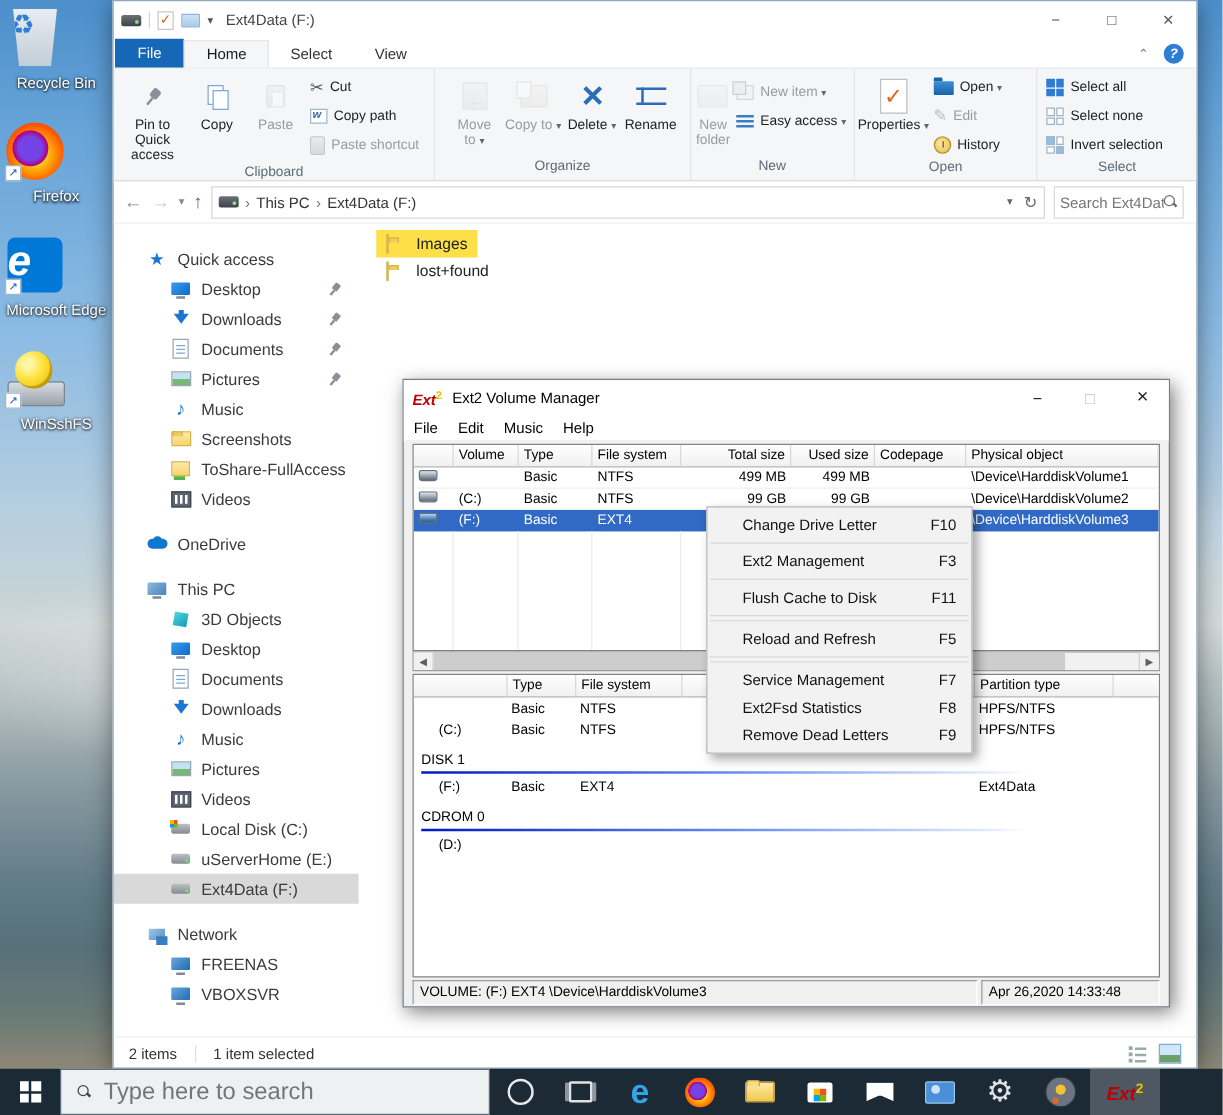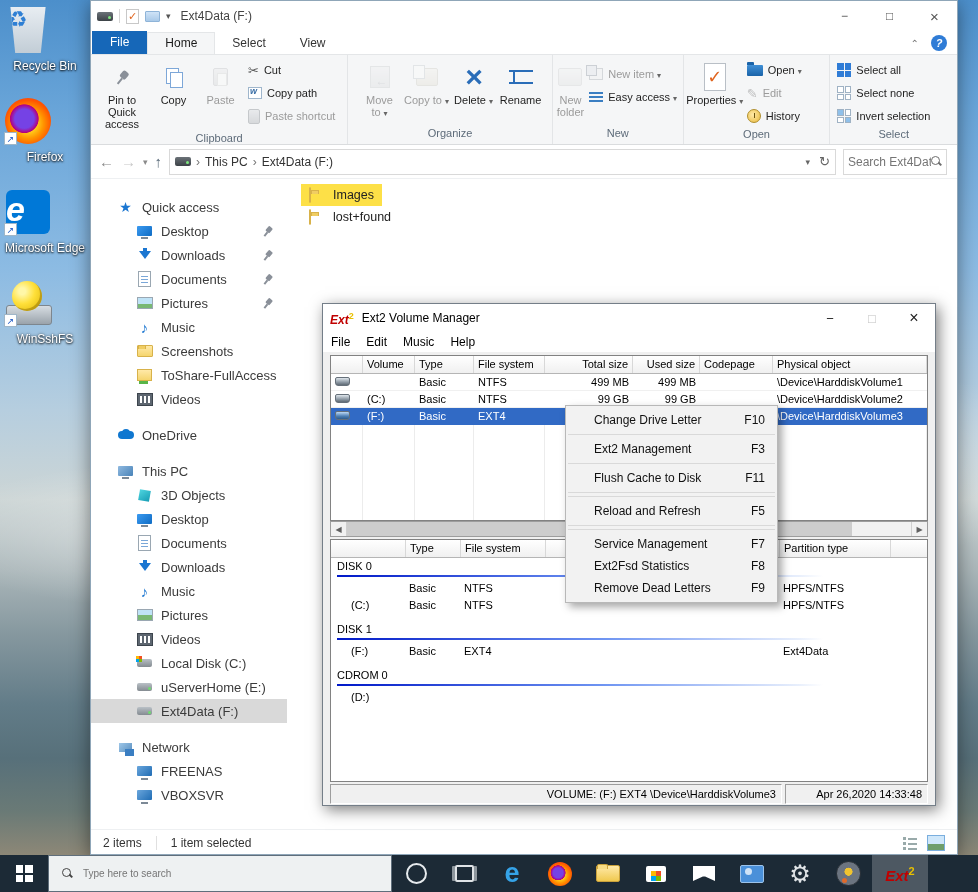--- a/index.html
+++ b/index.html
@@ -208,38 +208,38 @@
   .p2 { height:243px; margin-top:2px; }
   .l0 { width:75px; } .l1 { width:55px; } .l2 { width:85px; } .l3 { width:234px; } .l4 { width:111px; } .l5 { flex:1 1 auto; }
   .lp-grp { margin-top:2px; }
   .lp-item.mt .lp-grp { margin-top:10px; }
   .lp-grp-label { display:block; padding-left:6px; height:14px; }
   .lp-line { height:2px; margin:1px 6px 2px; width:486px; background:linear-gradient(90deg,#0018c8,#6f95f2 55%,#e8effc 95%,#fff); }
   .lp-row { display:flex; height:17px; align-items:center; }
   .lp-row .lc { padding:0 3px; white-space:nowrap; overflow:hidden; }
   .lp-row .l0 { padding-left:20px; }
   .vm-status { display:flex; gap:3px; margin:2px 7px 0; height:20px; }
-  .vm-status .cell { border:1px solid; border-color:#9d9d9d #fff #fff #9d9d9d; padding:3px 5px; white-space:nowrap; overflow:hidden;text-align:right; }
+  .vm-status .cell { border:1px solid; border-color:#9d9d9d #fff #fff #9d9d9d; padding:3px 5px; white-space:nowrap; overflow:hidden; }
   .vm-status .cell.left { flex:0 0 452px; }
   .vm-status .cell.right { flex:1; }
 
   
   .ctx { position:absolute; left:565px; top:405px; width:213px; background:#f2f2f2; border:1px solid #b8b8b8; box-shadow:4px 4px 8px rgba(0,0,0,.35); padding:3px 0; z-index:50; }
   .ctx-item { height:22px; display:flex; align-items:center; padding:0 12px 0 28px; font-size:12px; color:#111; }
   .ctx-key { margin-left:auto; }
   .ctx-sep { height:1px; background:#d9d9d9; margin:3px 2px; }
 
   
   .taskbar { position:absolute; left:0; bottom:0; width:978px; height:37px; background:#1c2a36; display:flex; align-items:stretch; z-index:100; }
   .tb-btn { width:48px; display:flex; align-items:center; justify-content:center; position:relative; }
   .tb-start .winlogo { width:17px; height:17px; display:grid; grid-template-columns:1fr 1fr; gap:2px; }
   .tb-start .winlogo i { background:#fff; }
   .tb-search { width:344px; background:#eef1f2; border:1px solid #5f6e7b; display:flex; align-items:center; gap:10px; padding:0 13px; }
   .tb-search .mag::before { border-color:#444; } .tb-search .mag::after { background:#444; }
-  .tb-search input { border:none; outline:none; background:transparent; font-size:10px; color:#333; width:100%; font-family:inherit; }
+  .tb-search input { border:none; outline:none; background:transparent; font-size:19px; color:#333; width:100%; font-family:inherit; }
   .tb-cortana::before { content:""; width:17px; height:17px; border-radius:50%; border:2px solid #e6eaed; }
   .tb-taskview::before { content:""; width:15px; height:13px; border:2px solid #dfe3e6; border-radius:2px; box-shadow:-4px 0 0 -1px #8d969d, 4px 0 0 -1px #8d969d; }
   .tb-edge::before { content:"e"; color:#35a3e8; font-size:27px; font-weight:bold; line-height:27px; }
   .tb-firefox::before { content:""; width:24px; height:24px; border-radius:50%;
     background: radial-gradient(circle at 42% 45%, #7542e5 0 26%, #b5007f 38%, rgba(0,0,0,0) 40%),
                 radial-gradient(circle at 50% 55%, #ffe226 0 18%, #ff9500 45%, #ff5500 68%, #e33 100%); }
   .tb-explorer::before { content:""; width:22px; height:15px; background:linear-gradient(180deg,#ffe9a8,#f0c94f); border:1px solid #caa23c; border-radius:2px; }
   .tb-explorer::after { content:""; position:absolute; top:9px; left:13px; width:9px; height:4px; background:#f7dc84; border:1px solid #caa23c; border-bottom:none; border-radius:2px 2px 0 0; }
   .tb-store::before { content:""; width:20px; height:16px; background:#fff; border-radius:2px; }
   .tb-store::after { content:""; position:absolute; width:10px; height:10px; top:16px; left:19px; background:conic-gradient(#f25022 0 25%,#7fba00 0 50%,#00a4ef 0 75%,#ffb900 0); }
@@ -783,27 +783,20 @@
         <div class="thead">
           <span class="hc l0"></span>
           <span class="hc l1">Type</span>
           <span class="hc l2">File system</span>
           <span class="hc l3"></span>
           <span class="hc l4">Partition type</span>
           <span class="hc l5" style="border-right:none"></span>
         </div>
         <div class="lp-body">
 
-            <div class="lp-item">
-              <div class="lp-grp">
-                <span class="lp-grp-label">DISK 0</span>
-                <div class="lp-line"></div>
-              </div>
-
-            </div>
 
             <div class="lp-item">
 
               <div class="lp-row">
                 <span class="lc l0"></span>
                 <span class="lc l1">Basic</span>
                 <span class="lc l2">NTFS</span>
                 <span class="lc l3"></span>
                 <span class="lc l4">HPFS/NTFS</span>
               </div>

